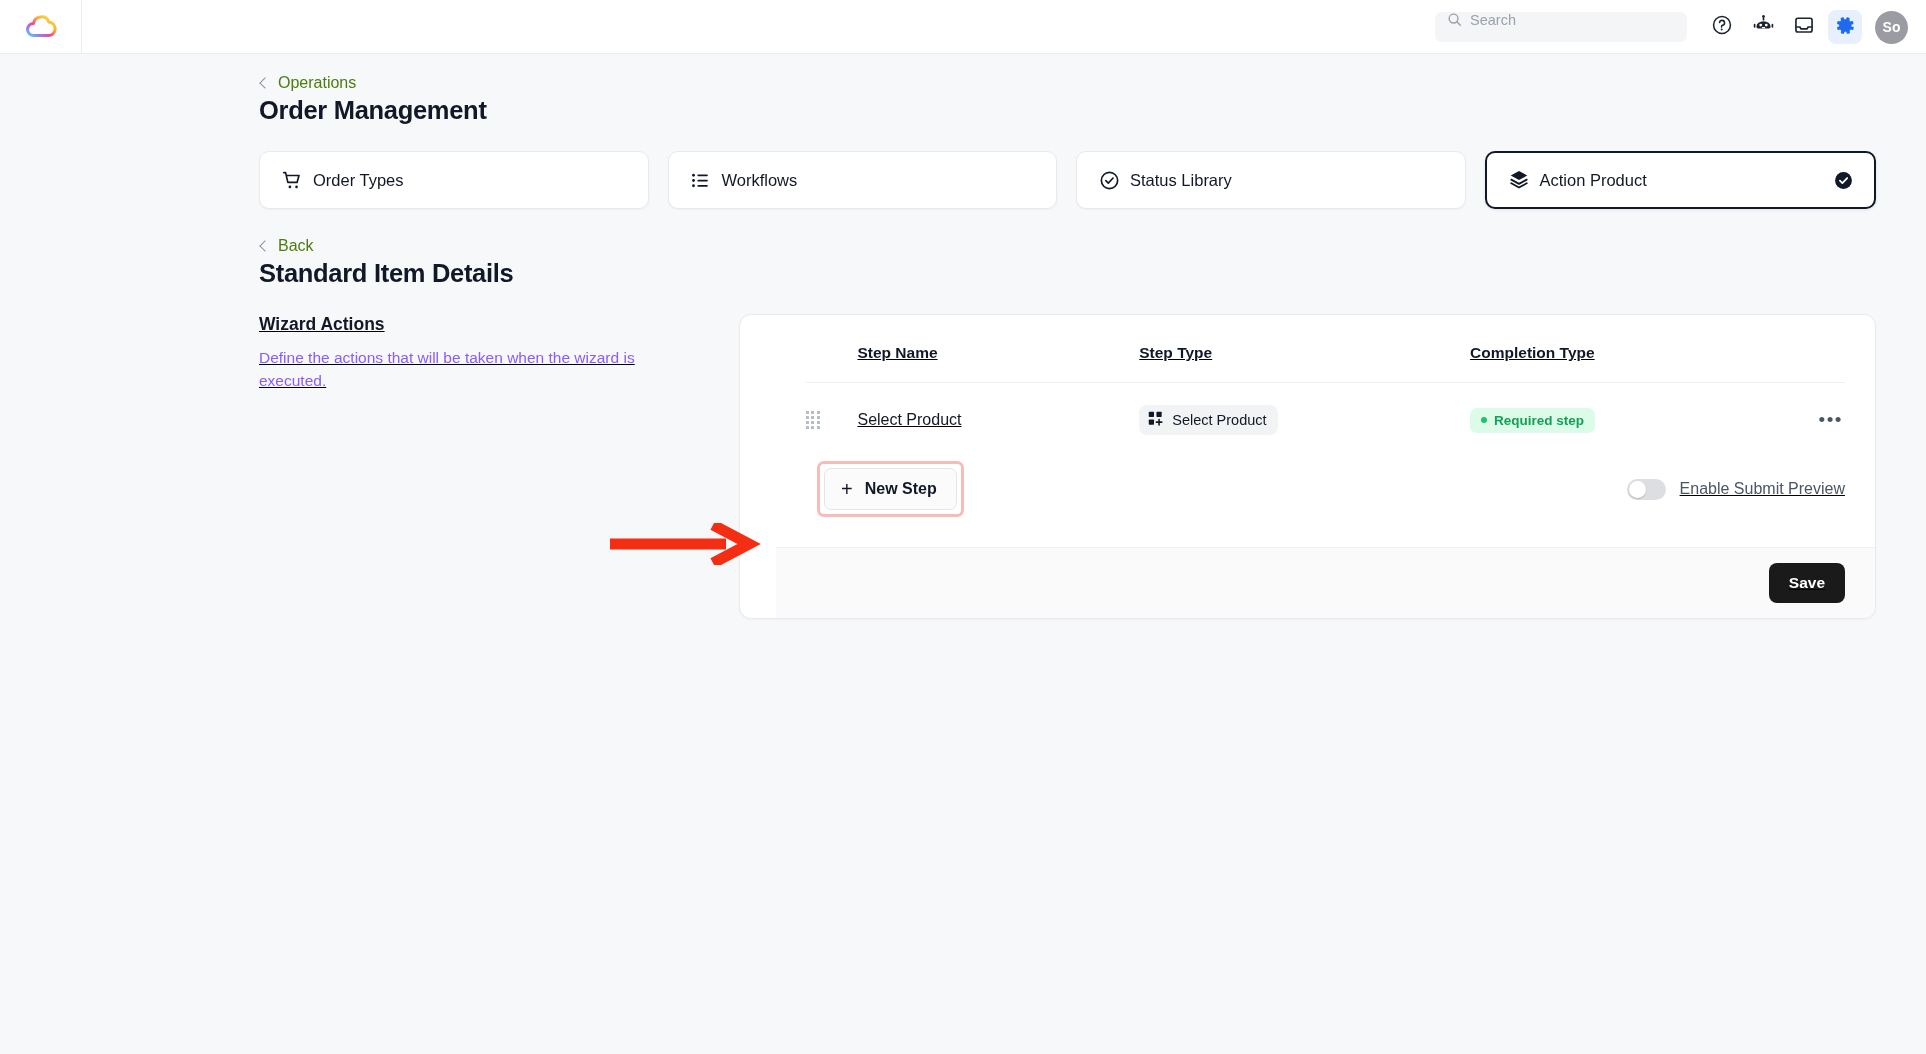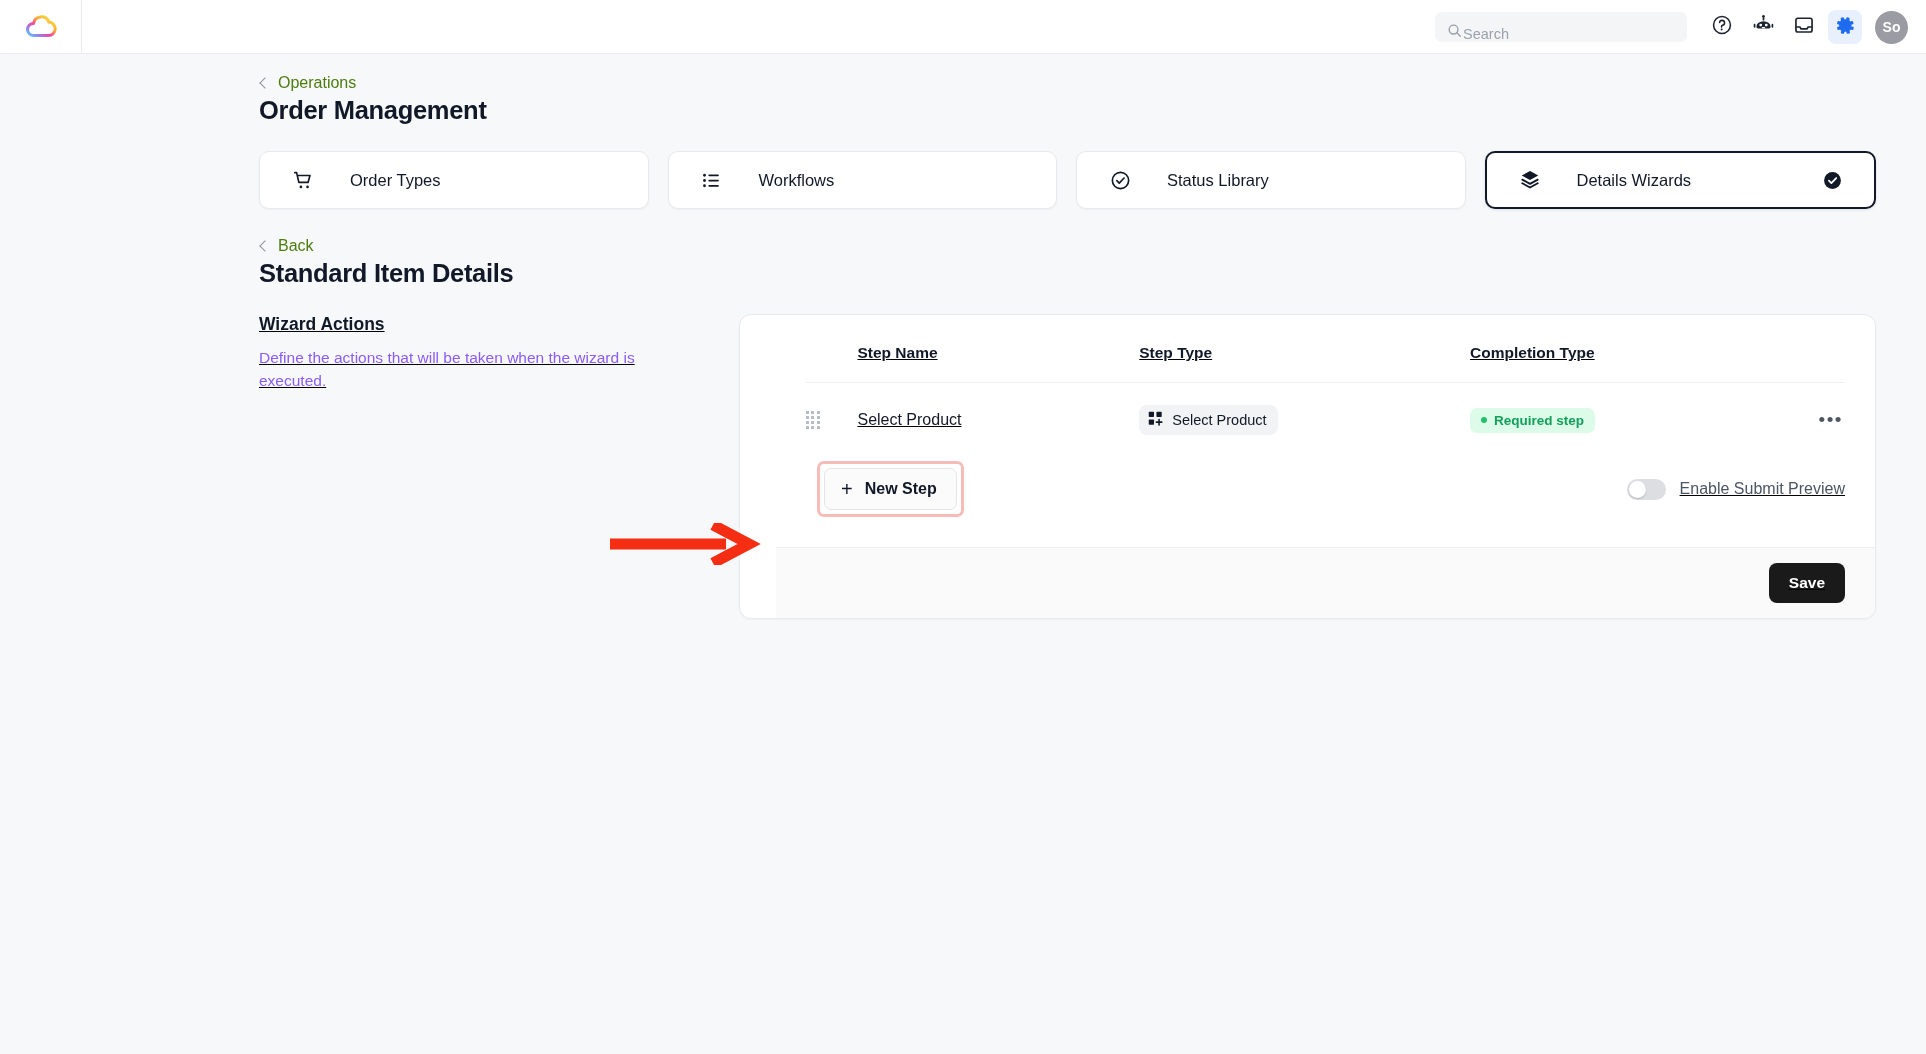--- a/index.html
+++ b/index.html
@@ -39,21 +39,21 @@
     transform: rotate(45deg) translate(-2px,-2px);
     display: inline-block;
   }
   .topbar-right {
     position: absolute; right: 18px; top: 0; height: 54px;
     display: flex; align-items: center; gap: 7px;
   }
   .search-box {
     width: 252px; height: 30px;
     background: #f4f5f7; border-radius: 7px;
-    display: flex; align-items: flex-end; gap: 1px;
+    display: flex; align-items: flex-start; gap: 8px;
     padding: 0 12px; margin-right: 11px;
   }
   .search-box input {
     border: none; outline: none; background: transparent;
     font-family: "Liberation Sans", sans-serif;
     font-size: 14.5px; color: #1c2430; width: 100%;
   }
   .search-box input::placeholder { color: #9aa2ad; }
   .icon-btn {
     width: 34px; height: 34px; border-radius: 8px;
@@ -89,21 +89,21 @@
     letter-spacing: -0.3px; margin-bottom: 26px;
   }
 
   
   .tabcards { display: flex; gap: 19px; margin-bottom: 28px; }
   .tabcard {
     flex: 1 1 0; height: 58px;
     background: #fff; border: 1px solid #e8e9ec;
     border-radius: 10px;
     display: flex; align-items: center;
-    padding: 0 31px; gap: 35px;
+    padding: 0 20px; gap: 9px;
     cursor: pointer;
     box-shadow: 0 1px 2px rgba(16,24,40,0.04);
   }
   .tabcard.selected {
     border: 2px solid #111827;
     box-shadow: 0 1px 3px rgba(16,24,40,0.10);
   }
   .tabcard-label { font-size: 16.5px; color: #111827; font-weight: 400; }
   .tabcard .tc-icon { display: flex; align-items: center; justify-content: center; width: 24px; }
   .tc-check { margin-left: auto; display: flex; align-items: center; }
@@ -364,21 +364,21 @@
       </div>
 
       <div class="tabcard selected">
         <span class="tc-icon">
           <svg width="22" height="22" viewBox="0 0 24 24">
             <path d="M12 2.2 21 7.1 12 12 3 7.1z" fill="#111827"></path>
             <path d="M3.6 11.6 12 16.2l8.4-4.6" fill="none" stroke="#111827" stroke-width="2" stroke-linecap="round" stroke-linejoin="round"></path>
             <path d="M3.6 15.6 12 20.2l8.4-4.6" fill="none" stroke="#111827" stroke-width="2" stroke-linecap="round" stroke-linejoin="round"></path>
           </svg>
         </span>
-        <span class="tabcard-label">Details Wizards</span>
+        <span class="tabcard-label">Action Product</span>
         <span class="tc-check">
           <svg width="21" height="21" viewBox="0 0 24 24">
             <circle cx="12" cy="12" r="9.6" fill="#111827"></circle>
             <path d="M7.9 12.2l2.8 2.8 5.5-5.8" fill="none" stroke="#ffffff" stroke-width="2" stroke-linecap="round" stroke-linejoin="round"></path>
           </svg>
         </span>
       </div>
     </div>
 
     <div class="breadcrumb">

